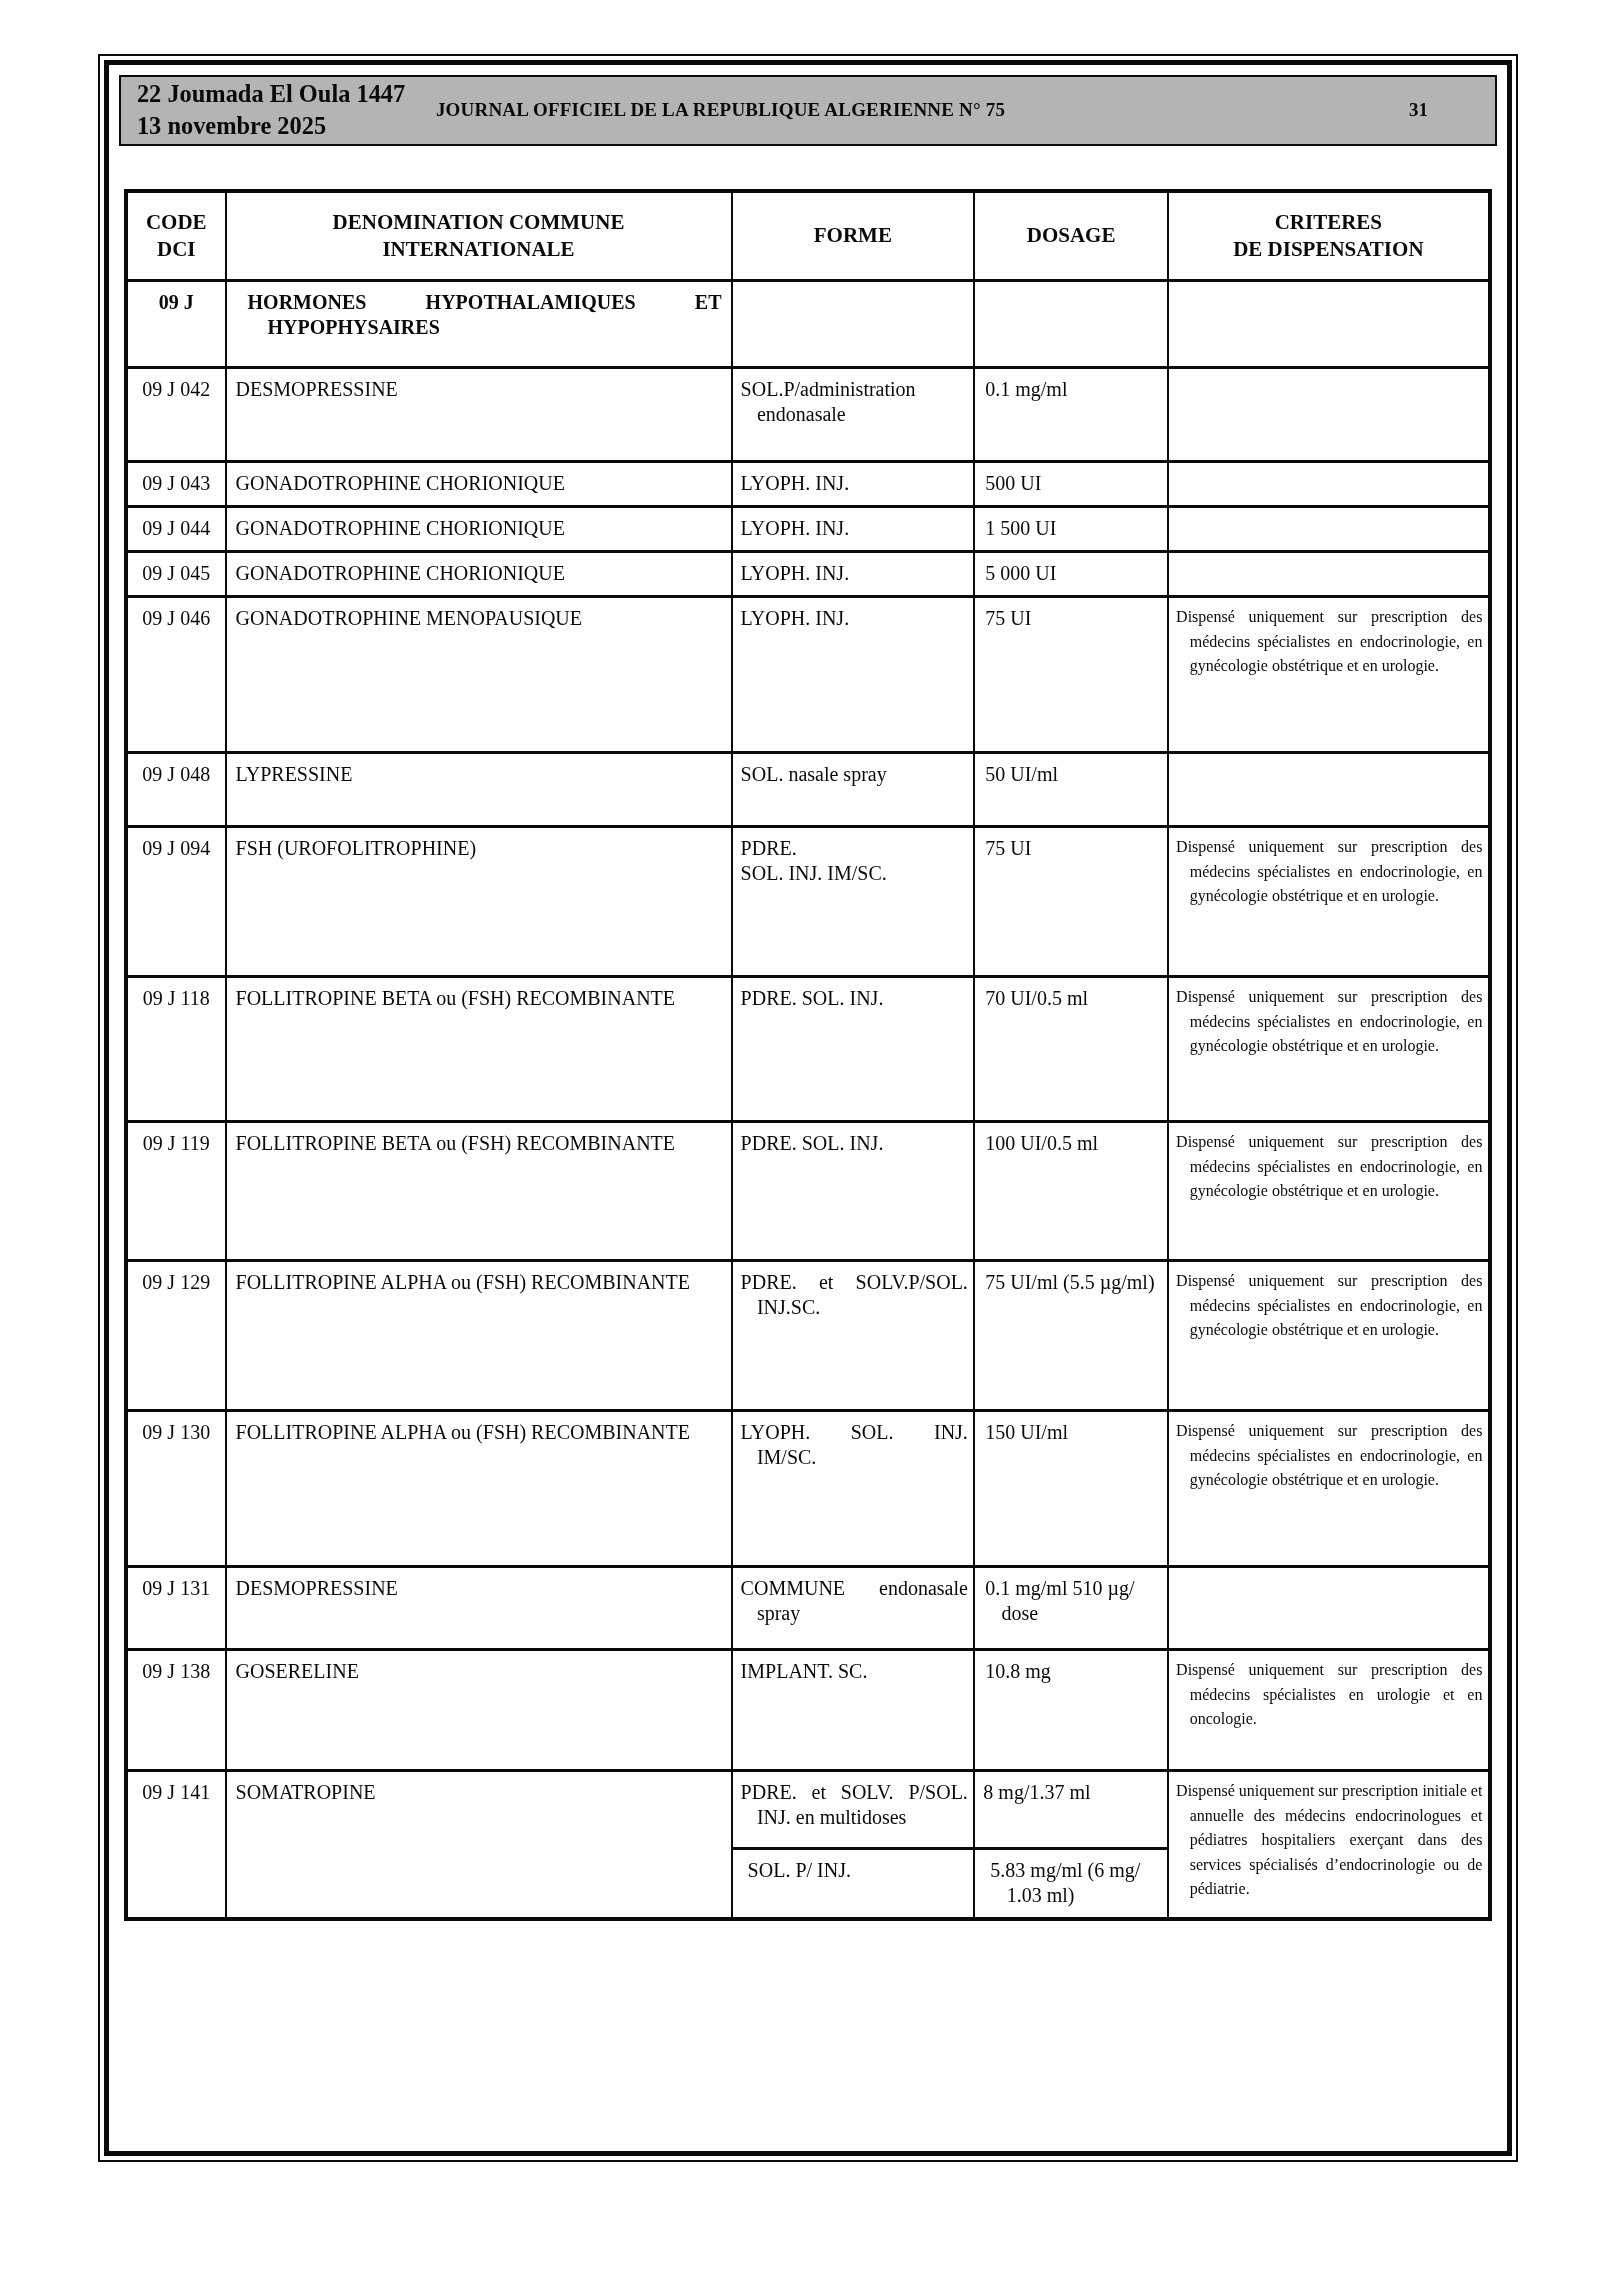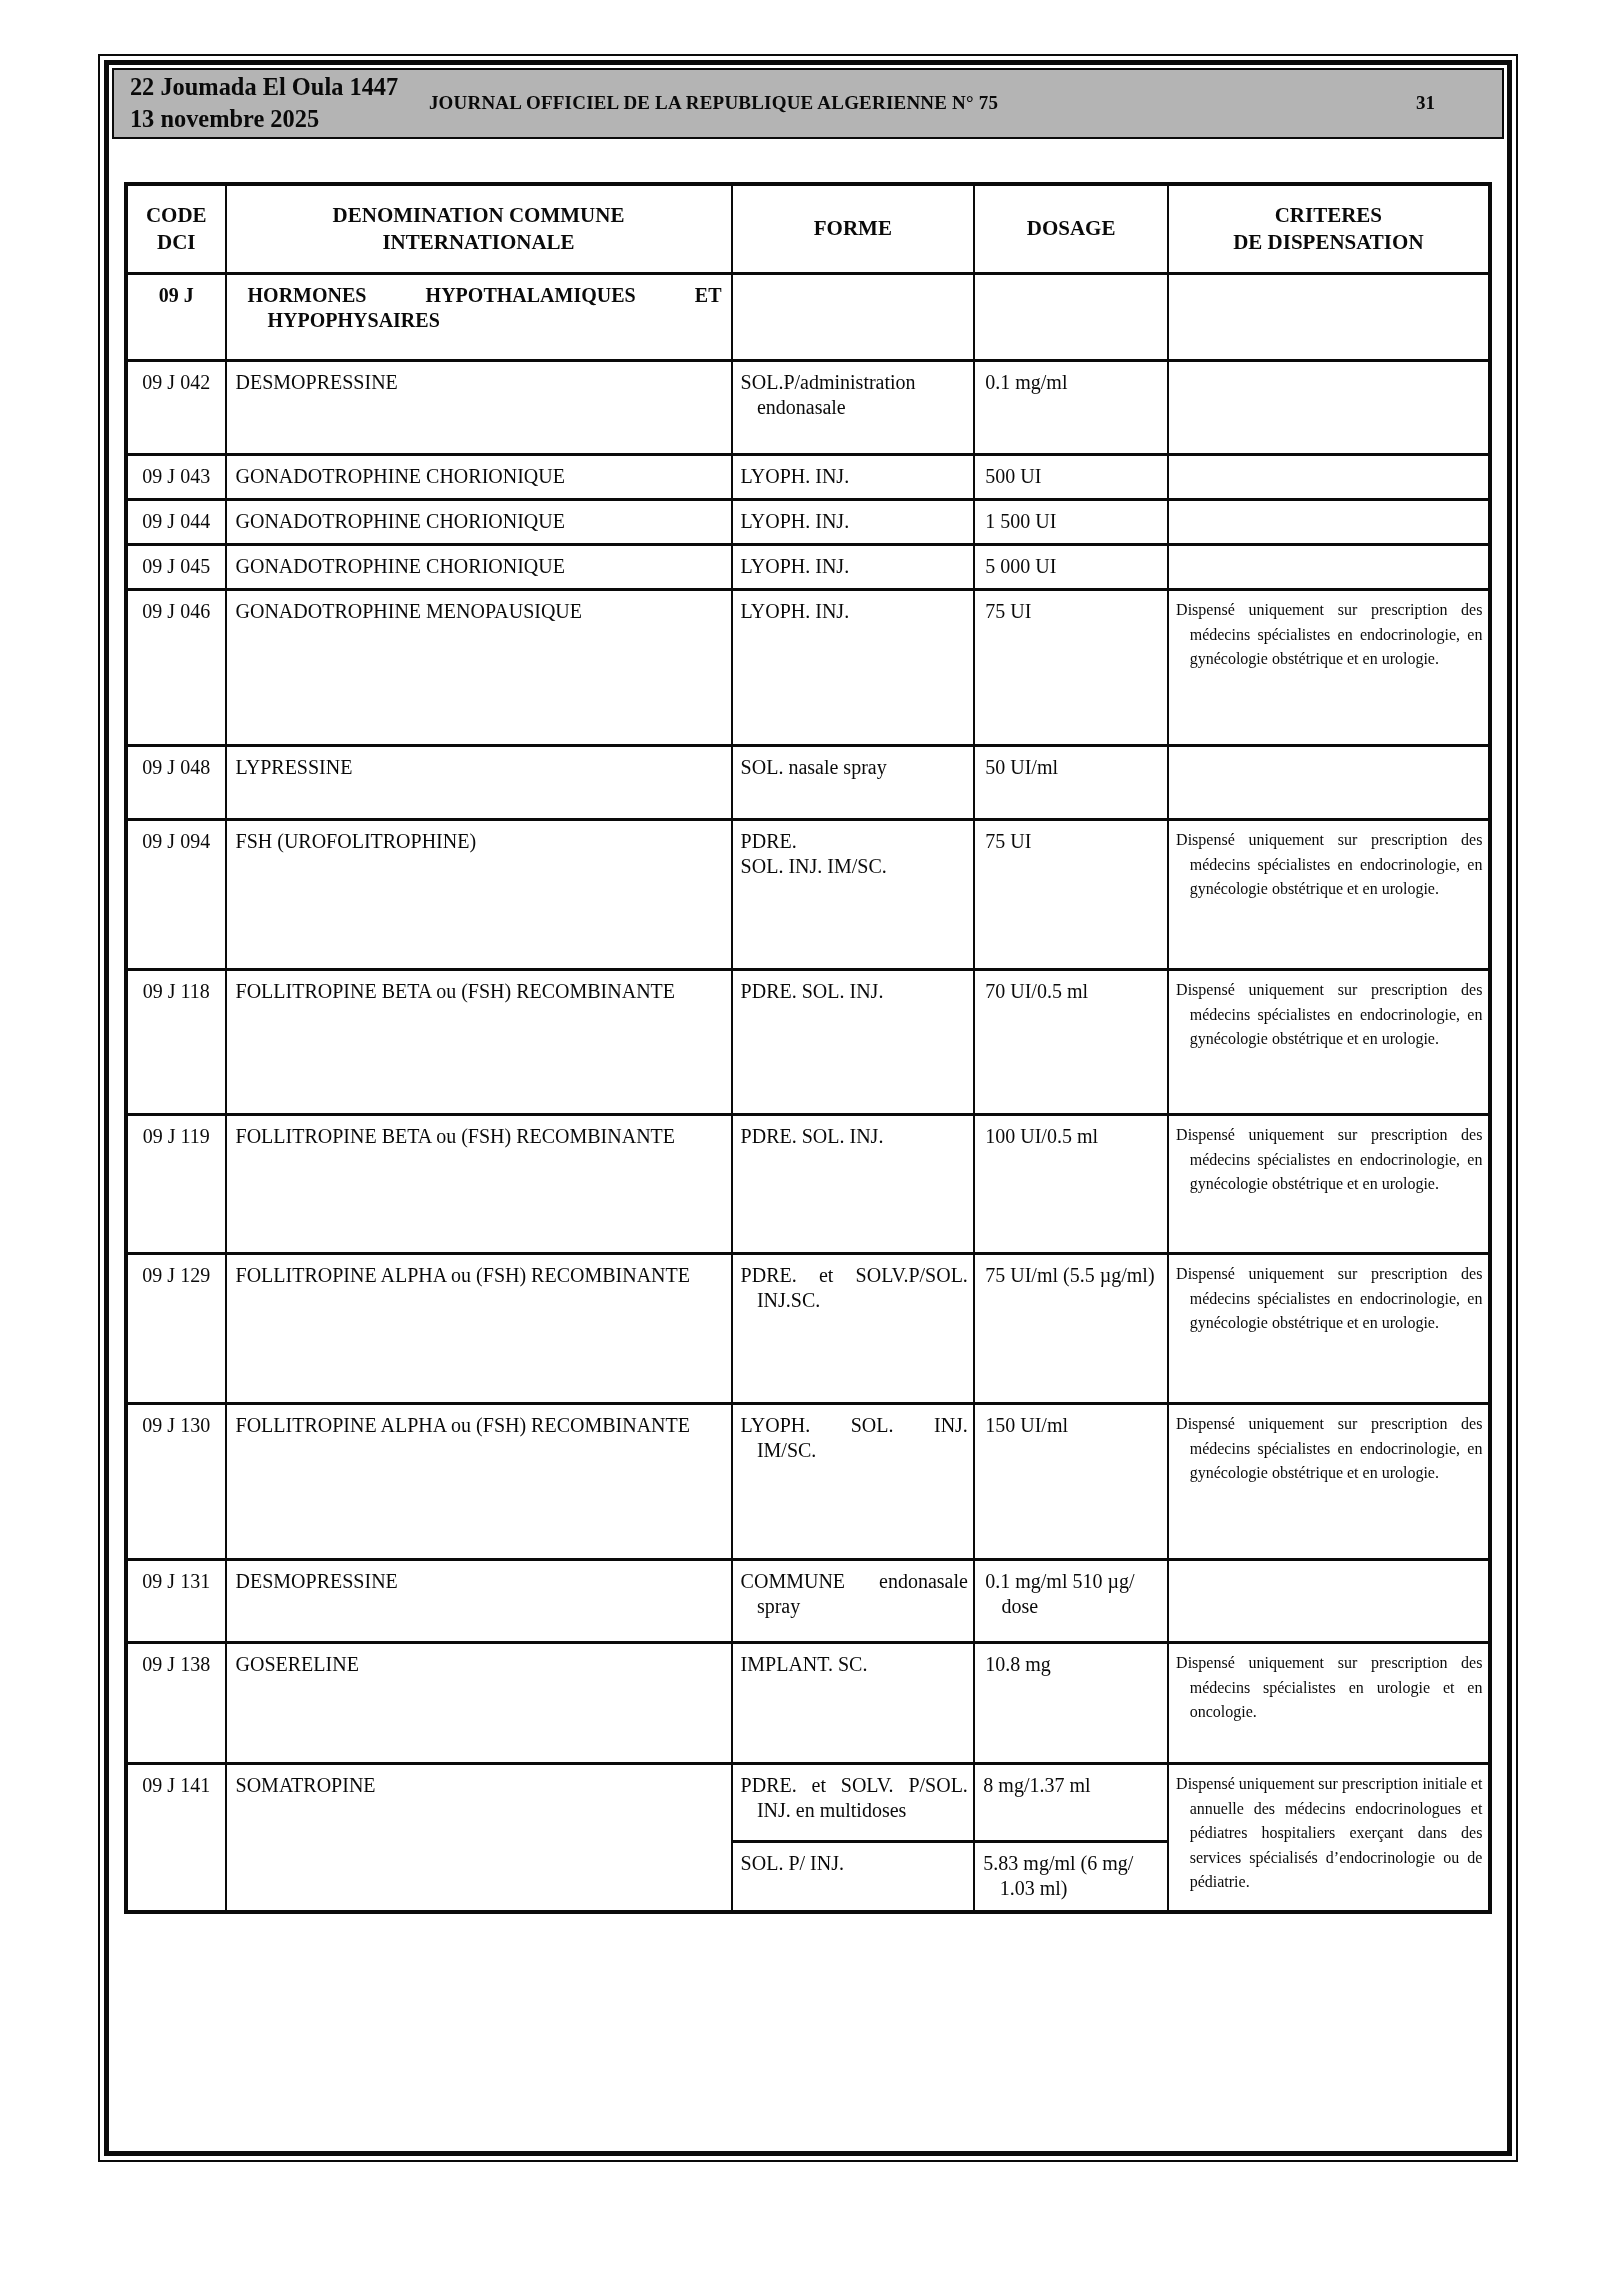--- a/index.html
+++ b/index.html
@@ -15,21 +15,21 @@
   .frame-outer{
     position:absolute;left:98px;top:54px;width:1420px;height:2108px;
     border:2.7px solid #0a0a0a;box-sizing:border-box;
   }
   .frame-inner{
     position:absolute;left:3.6px;top:3.6px;right:3.6px;bottom:3.6px;
     border:5.4px solid #0a0a0a;box-sizing:border-box;
   }
   
   .band{
-    margin:3px;
+    margin:10px;
     border:2.7px solid #0a0a0a;
     background:#b4b4b4;
     height:67px;
     display:flex;align-items:center;
     padding:0 23.5px 0 16.3px;box-sizing:content-box;
     font-weight:bold;
   }
   .band-dates{width:299px;font-size:24.4px;line-height:32px;white-space:nowrap;}
   .band-title{flex:1;text-align:left;font-size:19px;letter-spacing:0.2px;}
   .band-page{width:63px;text-align:left;font-size:19px;}
@@ -79,21 +79,21 @@
     font-size:16px;line-height:24.4px;
     text-align:justify;
     padding-left:13.6px;text-indent:-13.6px;
   }
   
   td.split{padding:0;}
   td.split .sub1{
     height:78px;border-bottom:3.6px solid #0a0a0a;box-sizing:border-box;
     padding:8.1px 5.4px 0 8.1px;
   }
-  td.split .sub2{padding:8.1px 5.4px 0 8.1px;}
+  td.split .sub2{padding:8.1px 5.4px 0 8.1px;margin-left:7px;}
 </style>
 </head>
 <body>
 
 <div class="page">
   <div class="frame-outer">
     <div class="frame-inner">
 
       <div class="band">
         <div class="band-dates">

